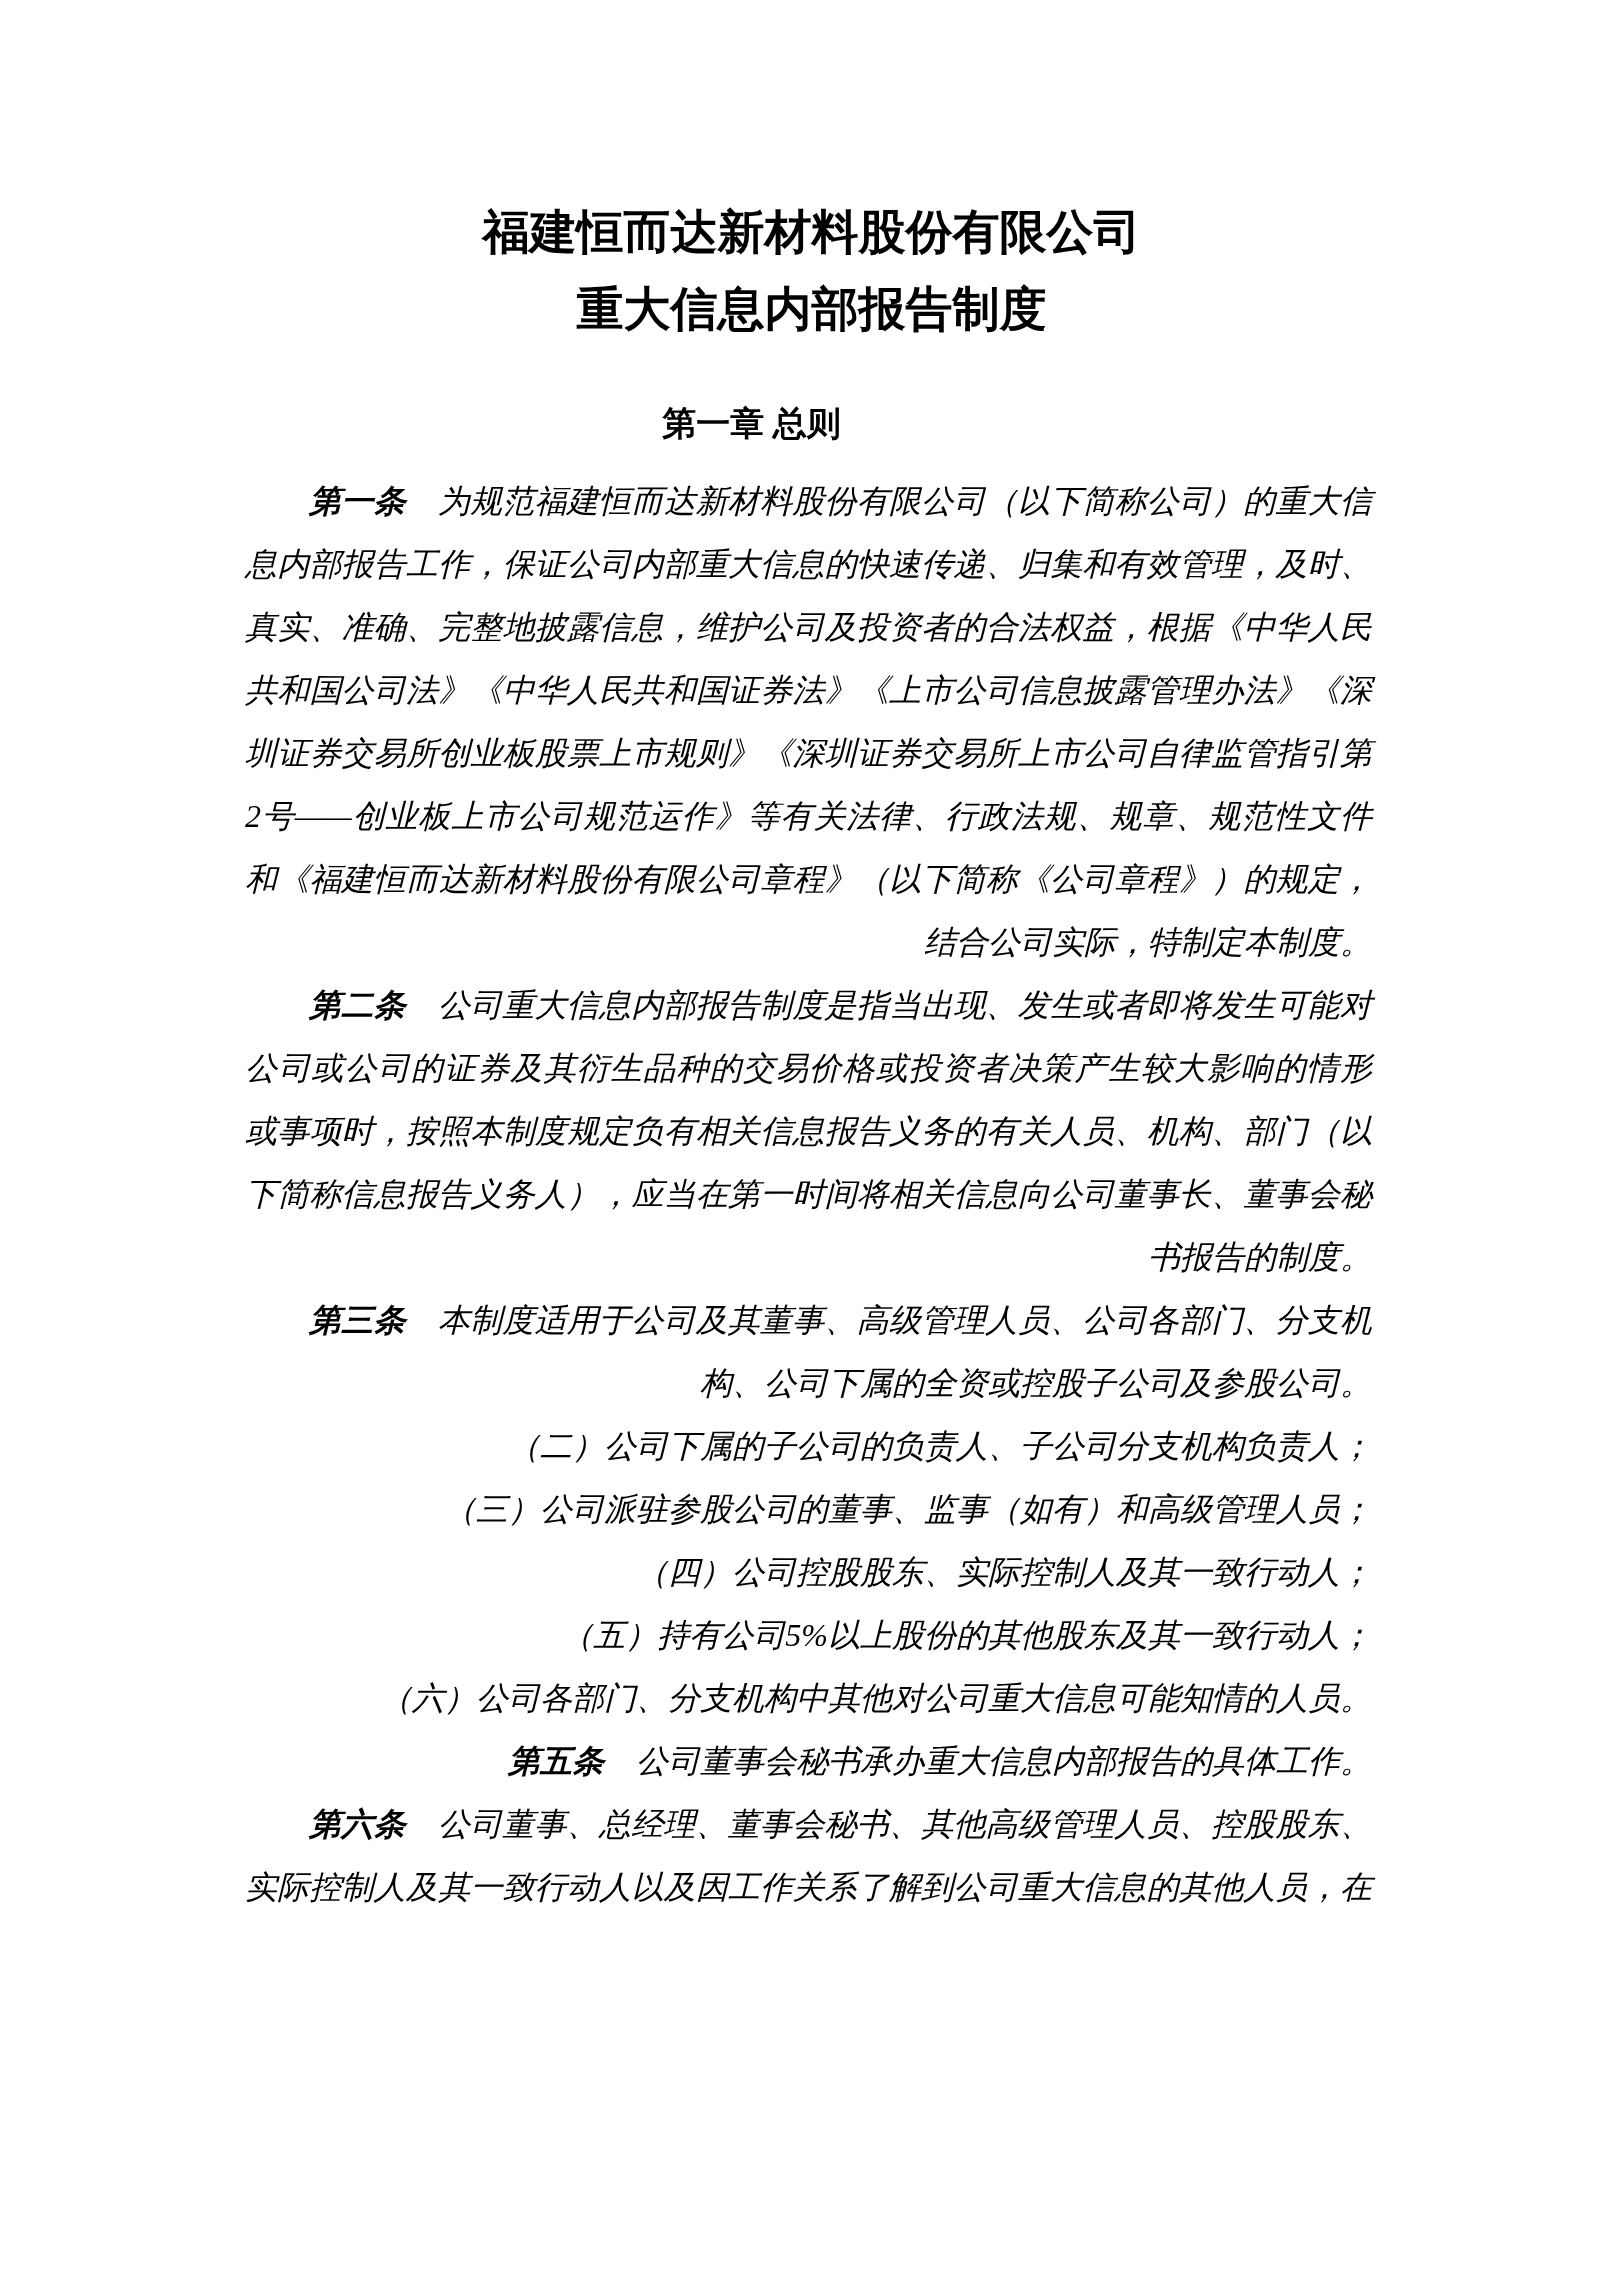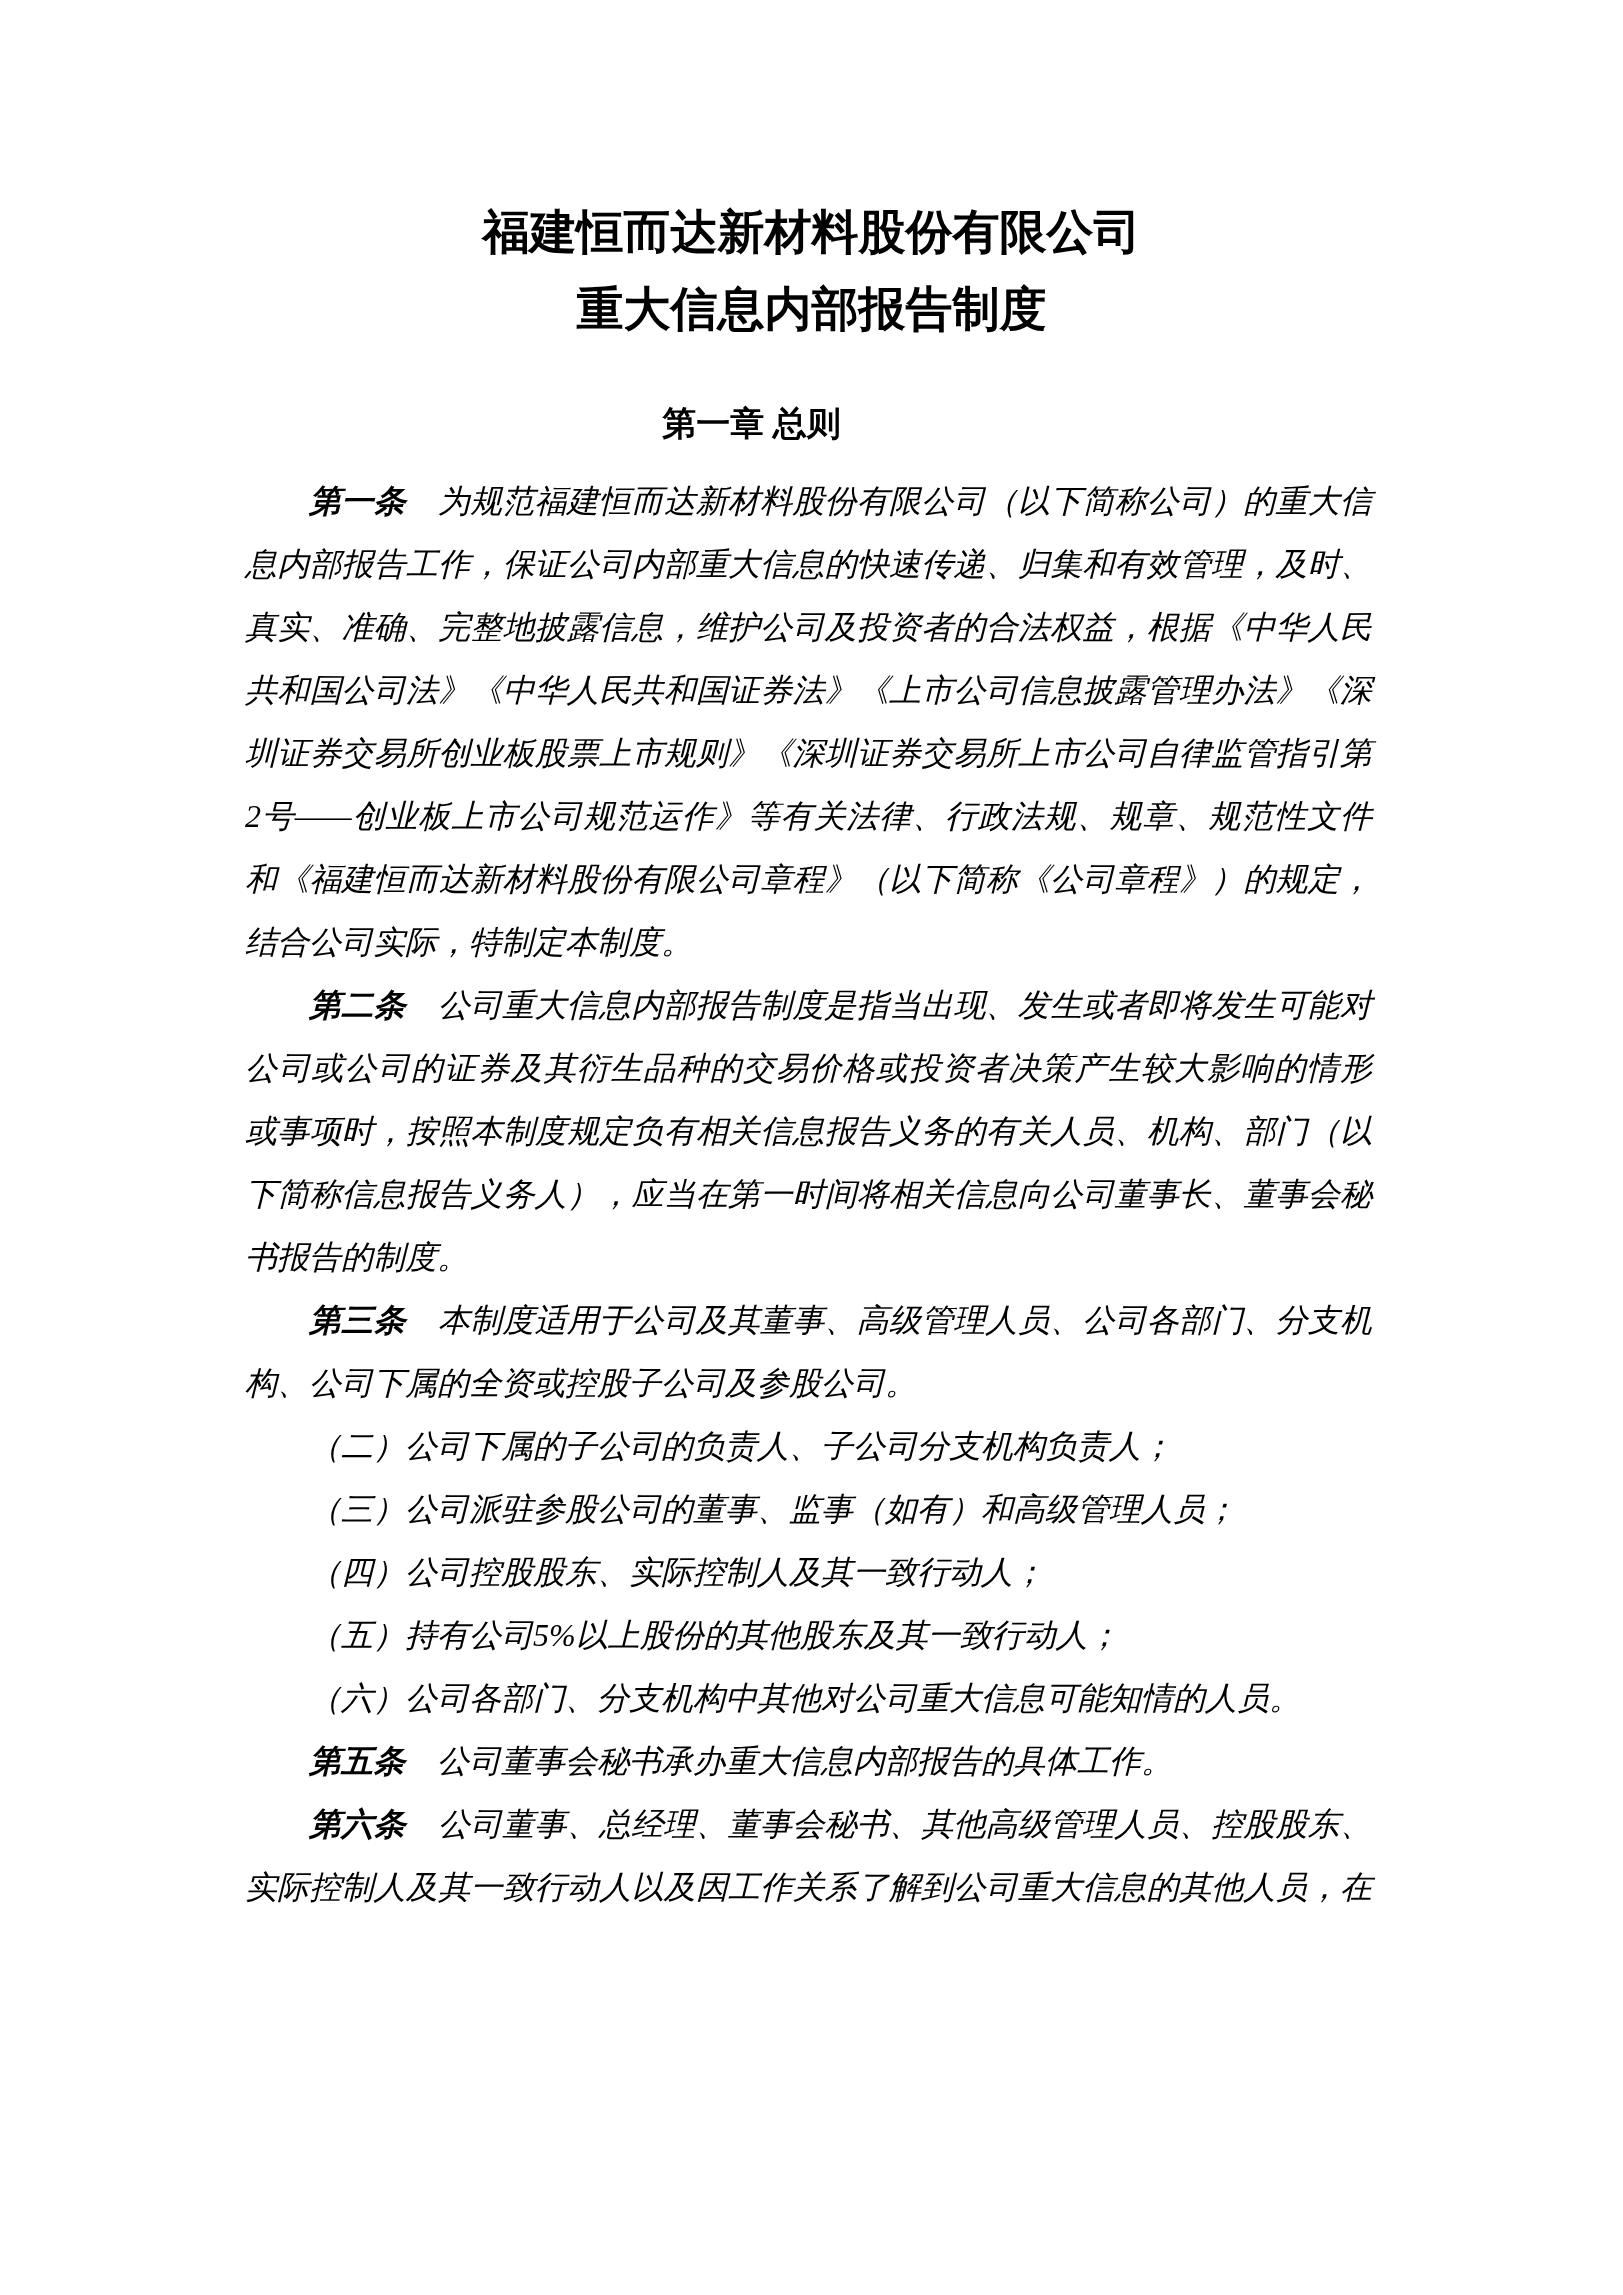--- a/index.html
+++ b/index.html
@@ -40,21 +40,21 @@
     left: 245px;
     width: 1127px;
     font-size: 32px;
     line-height: 63px;
     font-style: italic;
   }
   .line {
     box-sizing: border-box;
     width: 100%;
     height: 63px;
-    text-align: left;
+    text-align: right;
   }
   .line.indent { padding-left: 64px; }
   .line.fill {
     text-align: justify;
     text-align-last: justify;
     text-justify: inter-character;
   }
   .article-label { font-weight: 700; }
 </style>
 </head>

